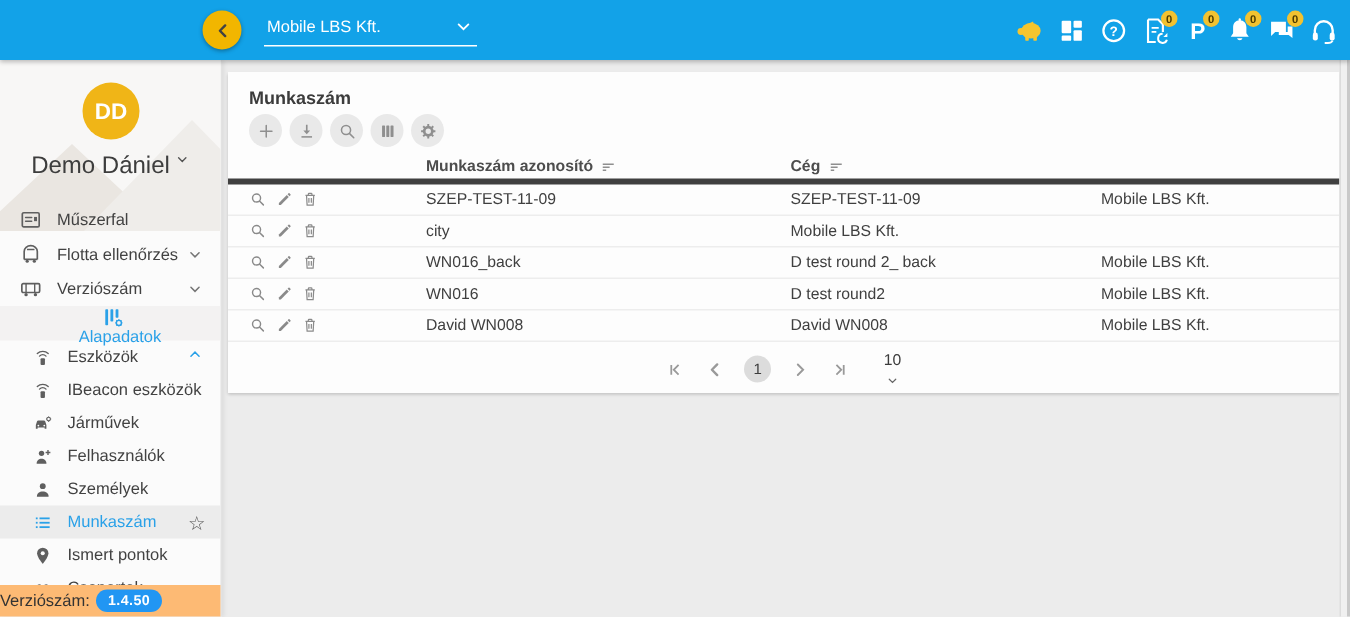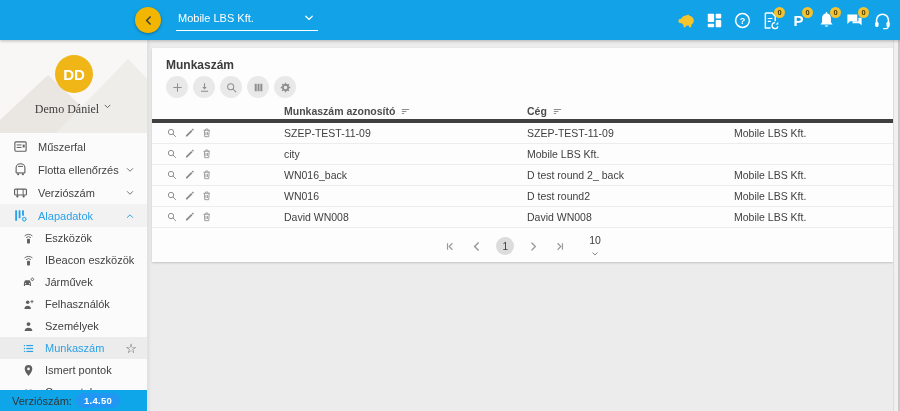--- a/index.html
+++ b/index.html
@@ -27,49 +27,49 @@
                 justify-content:center; cursor:pointer; }
   .topbar-btn .icon svg { width:19px; height:19px; }
   .topbar-btn.c-savings { color:#F5C52E; }
   .tb-badge { position:absolute; top:-1px; right:-3px; min-width:11px; height:11px; border-radius:6px;
               background:#F2C230; color:#4d3c00; font-size:7.5px; font-weight:bold; line-height:11px;
               text-align:center; padding:0 2px; }
 
   
   .sidebar { position:absolute; left:0; top:40px; bottom:0; width:148px; background:#fbfbfb; z-index:8;
              border-right:1px solid #e2e2e2; box-shadow:1px 0 3px rgba(0,0,0,.07); }
-  .profile { position:relative; height:93px; background:#f8f7f6; overflow:hidden; }
+  .profile { position:relative; height:114px; background:#f8f7f6; overflow:hidden; }
   .mtn { position:absolute; width:0; height:0; border-style:solid; }
   .m1 { left:-14px; bottom:0; border-width:0 62px 58px 62px; border-color:transparent transparent #eae6e1 transparent; }
   .m2 { left:56px; bottom:0; border-width:0 72px 74px 72px; border-color:transparent transparent #efedea transparent; }
   .avatar { position:absolute; left:55px; top:15px; width:38px; height:38px; border-radius:50%;
             background:#F0B517; color:#fff; font-size:15px; font-weight:bold;
             display:flex; align-items:center; justify-content:center; }
   .profile-name { position:absolute; left:0; right:0; top:62px; display:flex; align-items:flex-start;
-                  justify-content:center; gap:4px; font-size:12px; color:#3d3d3d; cursor:pointer;font-family:Liberation Serif, serif; }
+                  justify-content:center; gap:4px; font-size:16px; color:#3d3d3d; cursor:pointer; }
   .profile-name svg { width:9px; height:9px; color:#555; }
 
   .menu { position:absolute; top:95px; left:0; right:0; bottom:20px; overflow:hidden; }
   .menu-item { display:flex; align-items:center; height:23px; padding-left:13px; color:#424242;
                font-size:11px; cursor:pointer; white-space:nowrap; }
   .menu-item.sub { height:22px; padding-left:22px; }
   .micon { width:17px; margin-right:8px; color:#5f5f5f; display:flex; align-items:center; }
   .micon svg { width:15px; height:15px; }
   .menu-item.sub .micon { width:15px; }
   .menu-item.sub .micon svg { width:13px; height:13px; }
   .menu-item.active, .menu-item.active .micon { color:#2AA1E8; }
-  .menu-item.open-bg { background:#f3f2f2; }
+  .menu-item.open-bg { background:#f3f2f2;flex-direction:column; }
   .menu-item.selected { background:#ececec; }
   .expand { margin-left:auto; margin-right:12px; color:#757575; }
   .expand svg { width:10px; height:10px; }
   .menu-item.active .expand { color:#2AA1E8; }
   .star { margin-left:auto; margin-right:10px; color:#555; font-size:13px; line-height:1; }
 
-  .version { position:absolute; bottom:0; left:0; right:0; height:21px; background:#0ea5e9; z-index:9;
-             display:flex; align-items:center; font-size:11px; color:#333; padding-left:12px; }
+  .version { position:absolute; bottom:0; left:0; right:0; height:21px; background:#fdba74; z-index:9;
+             display:flex; align-items:center; font-size:11px; color:#333; padding-left:0; }
   .version-pill { margin-left:4px; background:#2196F3; color:#fff; font-size:9.5px; font-weight:bold;
                   padding:2px 8px; border-radius:9px; letter-spacing:.3px; }
 
   
   .main { position:absolute; left:148px; top:40px; right:0; bottom:0; background:#ececec; }
   .scrollstrip { position:absolute; right:0; top:0; bottom:0; width:7px; background:#f0f0f0;
                  border-left:1px solid #dcdcdc; box-shadow:inset -2px 0 0 #c9c9c9; }
   .card { position:absolute; left:4px; top:8px; width:741px; height:214px; background:#fdfdfd;
           box-shadow:0 1px 2px rgba(0,0,0,.18); }
   .card-title { position:absolute; left:14px; top:10px; font-size:12px; font-weight:bold; color:#3c3c3c; }

